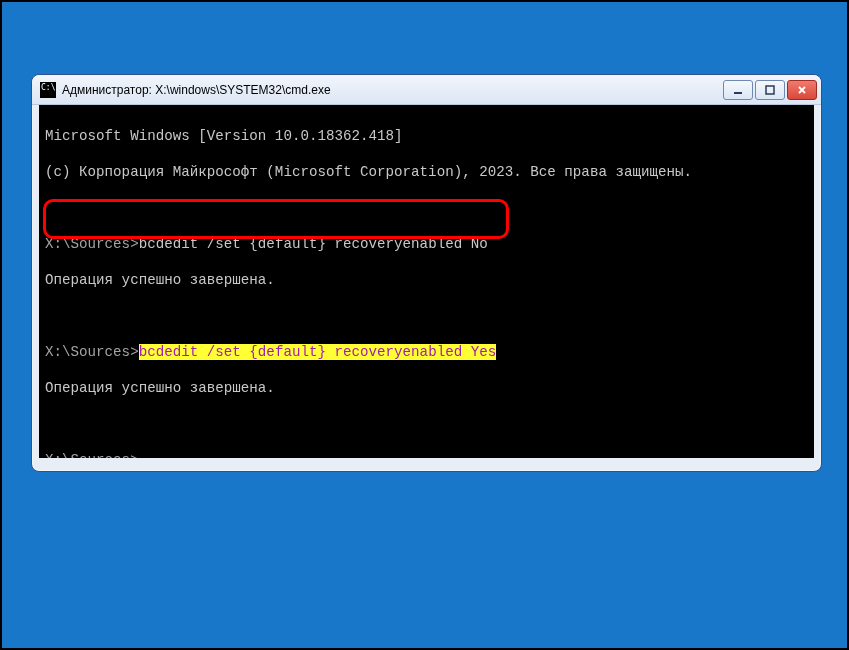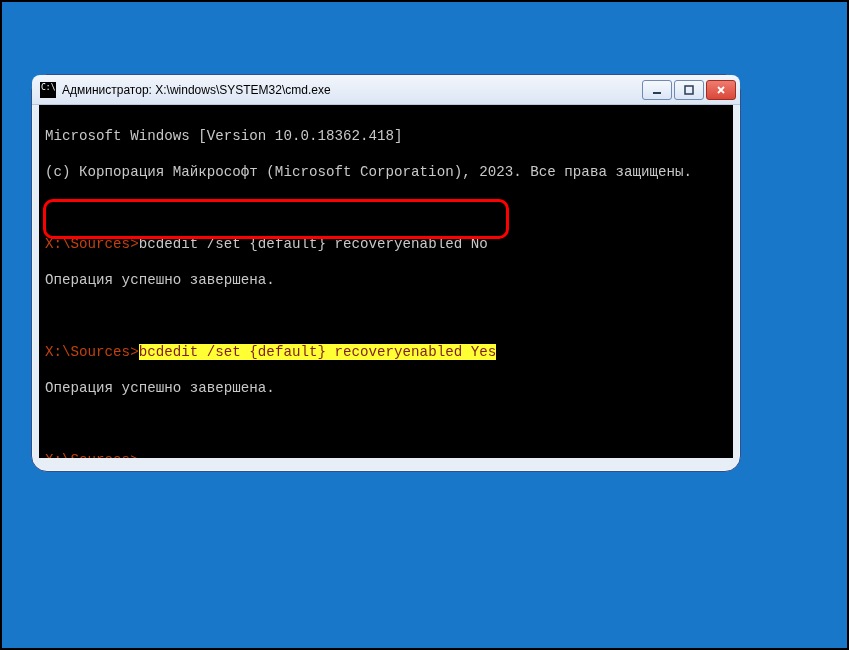--- a/index.html
+++ b/index.html
@@ -14,25 +14,25 @@
   }
   .desktop-frame {
     position: absolute;
     left: 0; top: 0; width: 849px; height: 650px;
     border: 2px solid #000;
     background: #1877c9;
   }
   .window {
     position: absolute;
     left: 29px; top: 72px;
-    width: 710px;
+    width: 791px;
     height: 398px;
     background: #e8eef6;
     border: 1px solid #2f4f8f;
-    border-radius: 16px;
+    border-radius: 8px;
     box-shadow: 0 0 0 1px rgba(255,255,255,.4) inset;
     display: flex;
     flex-direction: column;
   }
   .titlebar {
     height: 30px;
     background: linear-gradient(#f2f6fc, #dce6f4);
     border-bottom: 1px solid #b9c7dd;
     border-radius: 8px 8px 0 0;
     display: flex;
@@ -83,34 +83,34 @@
     background: #000;
     color: #c8c8c8;
     font-size: 14.2px;
     line-height: 18px;
     padding: 4px 6px;
     white-space: pre;
     position: relative;
     overflow: hidden;
   }
   .term-line { display: block; }
-  .prompt { color: #c2410c; }
+  .prompt { color: #a3a3a3; }
   .hl-block {
     position: absolute;
     left: 4px;
     top: 94px;
     width: 466px;
     height: 40px;
     border: 3px solid #ff0000;
     border-radius: 10px;
     pointer-events: none;
   }
   .hl-cmd {
     background: #ffff33;
-    color: #7f1d1d;
+    color: #a21caf;
   }
   .blank { height: 18px; }
 </style>
 </head>
 <body>
 
 <div class="desktop-frame">
 
   <div class="window">
     <div class="titlebar">

